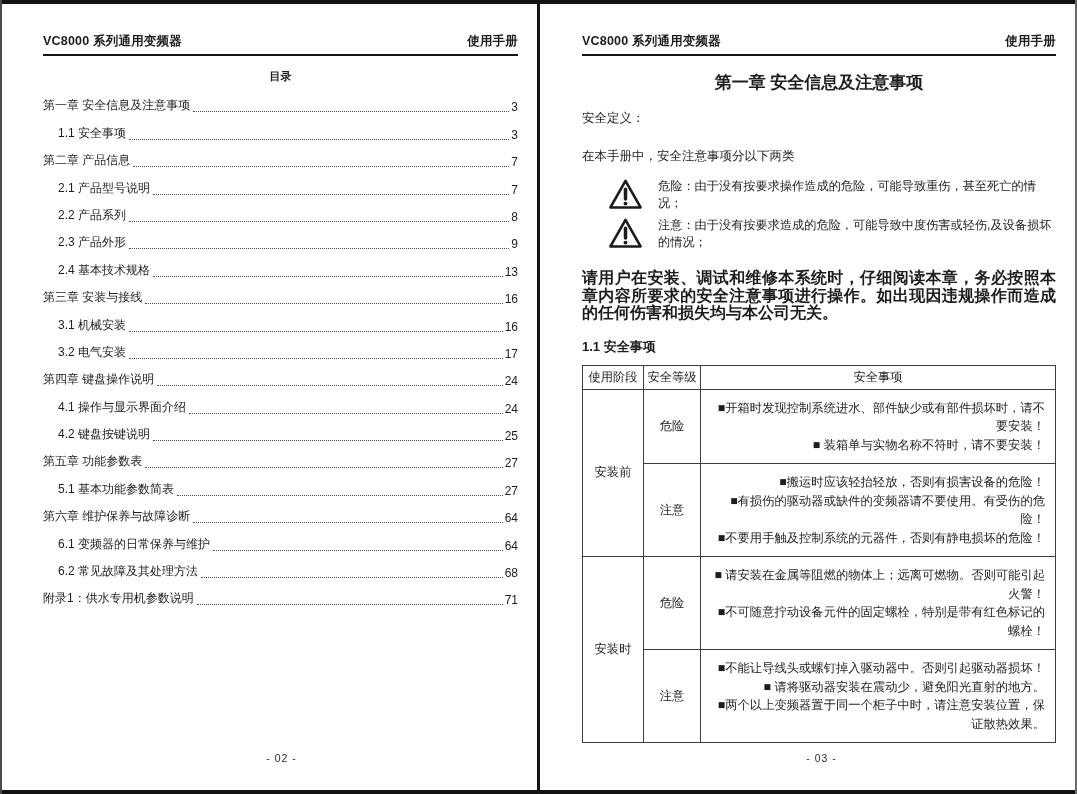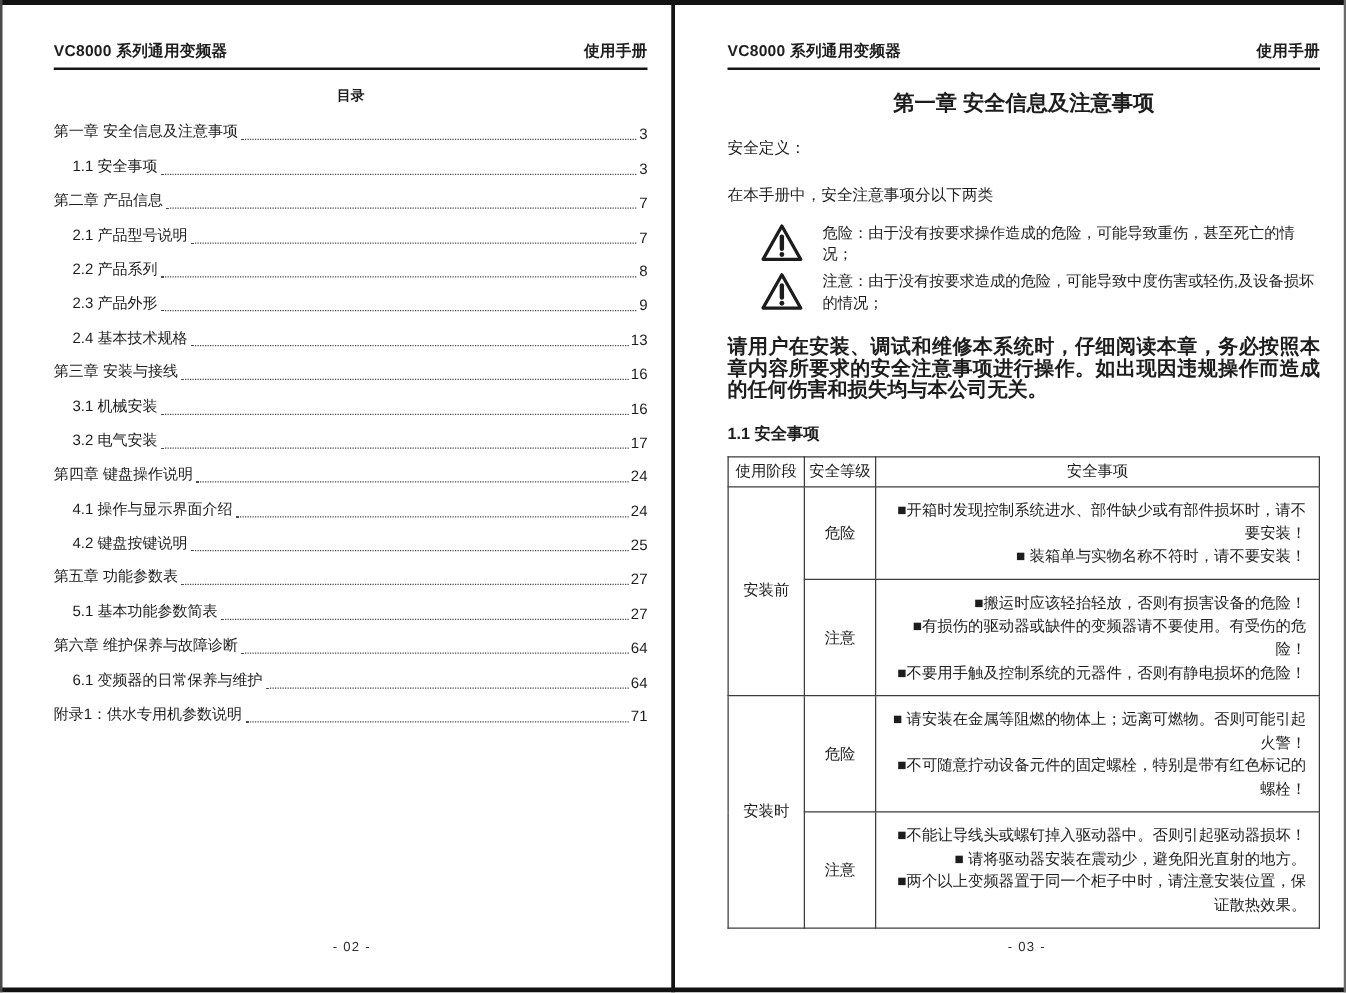--- a/index.html
+++ b/index.html
@@ -173,20 +173,25 @@
     <div class="toc-row">
         <span class="toc-label">第六章 维护保养与故障诊断</span>
         <span class="toc-dots"></span>
         <span class="toc-page">64</span>
       </div>
     <div class="toc-row lv2">
         <span class="toc-label">6.1 变频器的日常保养与维护</span>
         <span class="toc-dots"></span>
         <span class="toc-page">64</span>
       </div>
+    <div class="toc-row lv2">
+        <span class="toc-label">6.2 常见故障及其处理方法</span>
+        <span class="toc-dots"></span>
+        <span class="toc-page">68</span>
+      </div>
     <div class="toc-row">
         <span class="toc-label">附录1：供水专用机参数说明</span>
         <span class="toc-dots"></span>
         <span class="toc-page">71</span>
       </div>
   </div>
 
   <div class="page-footer">- 02 -</div>
 </div>
 

